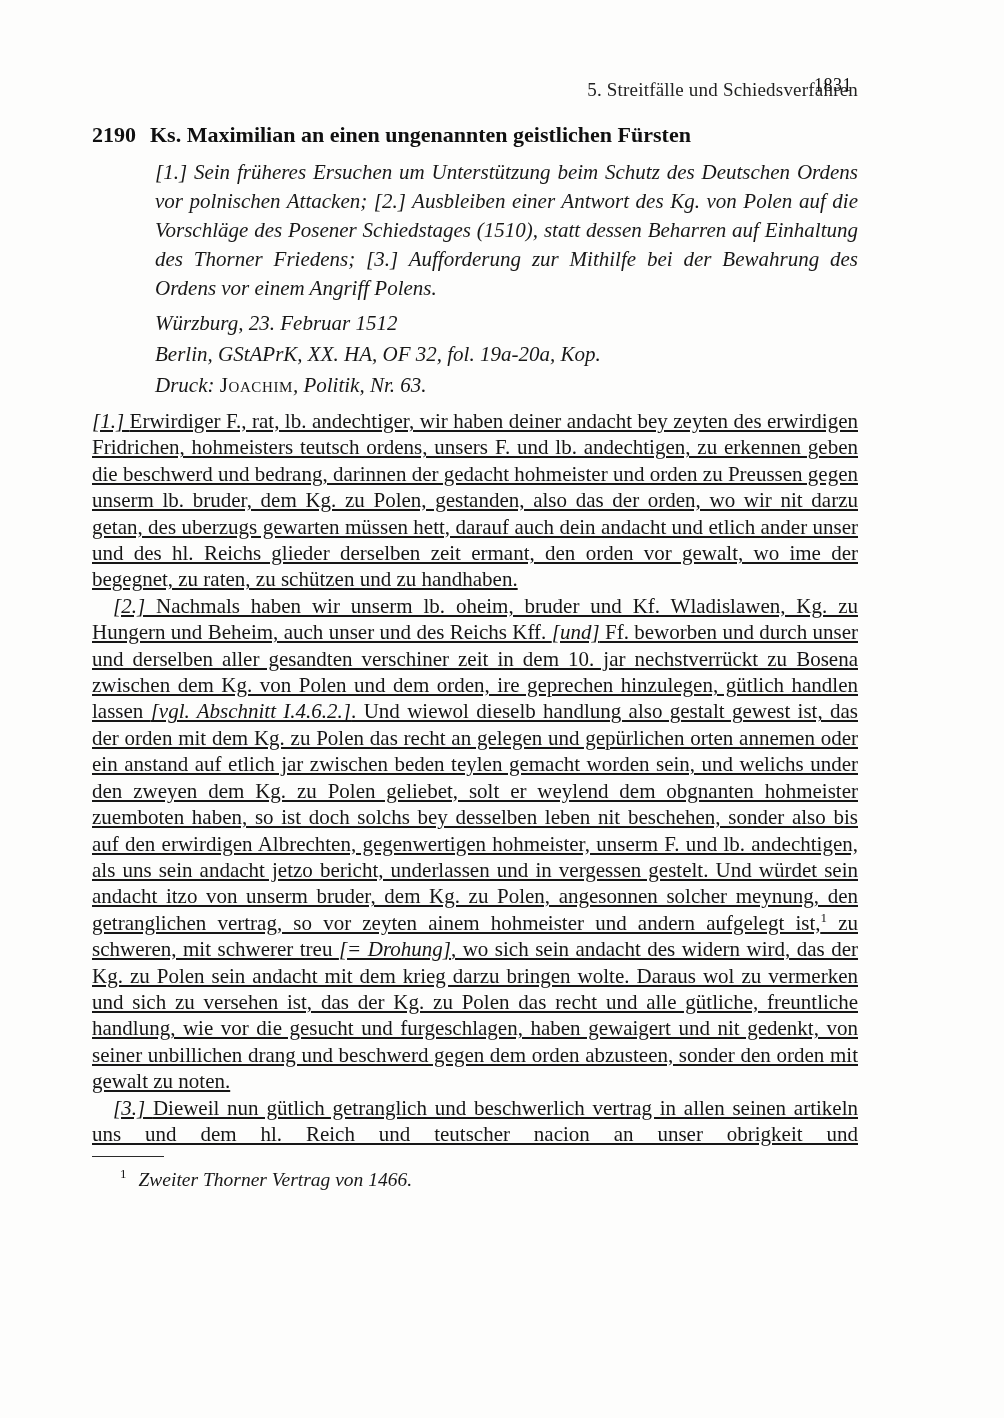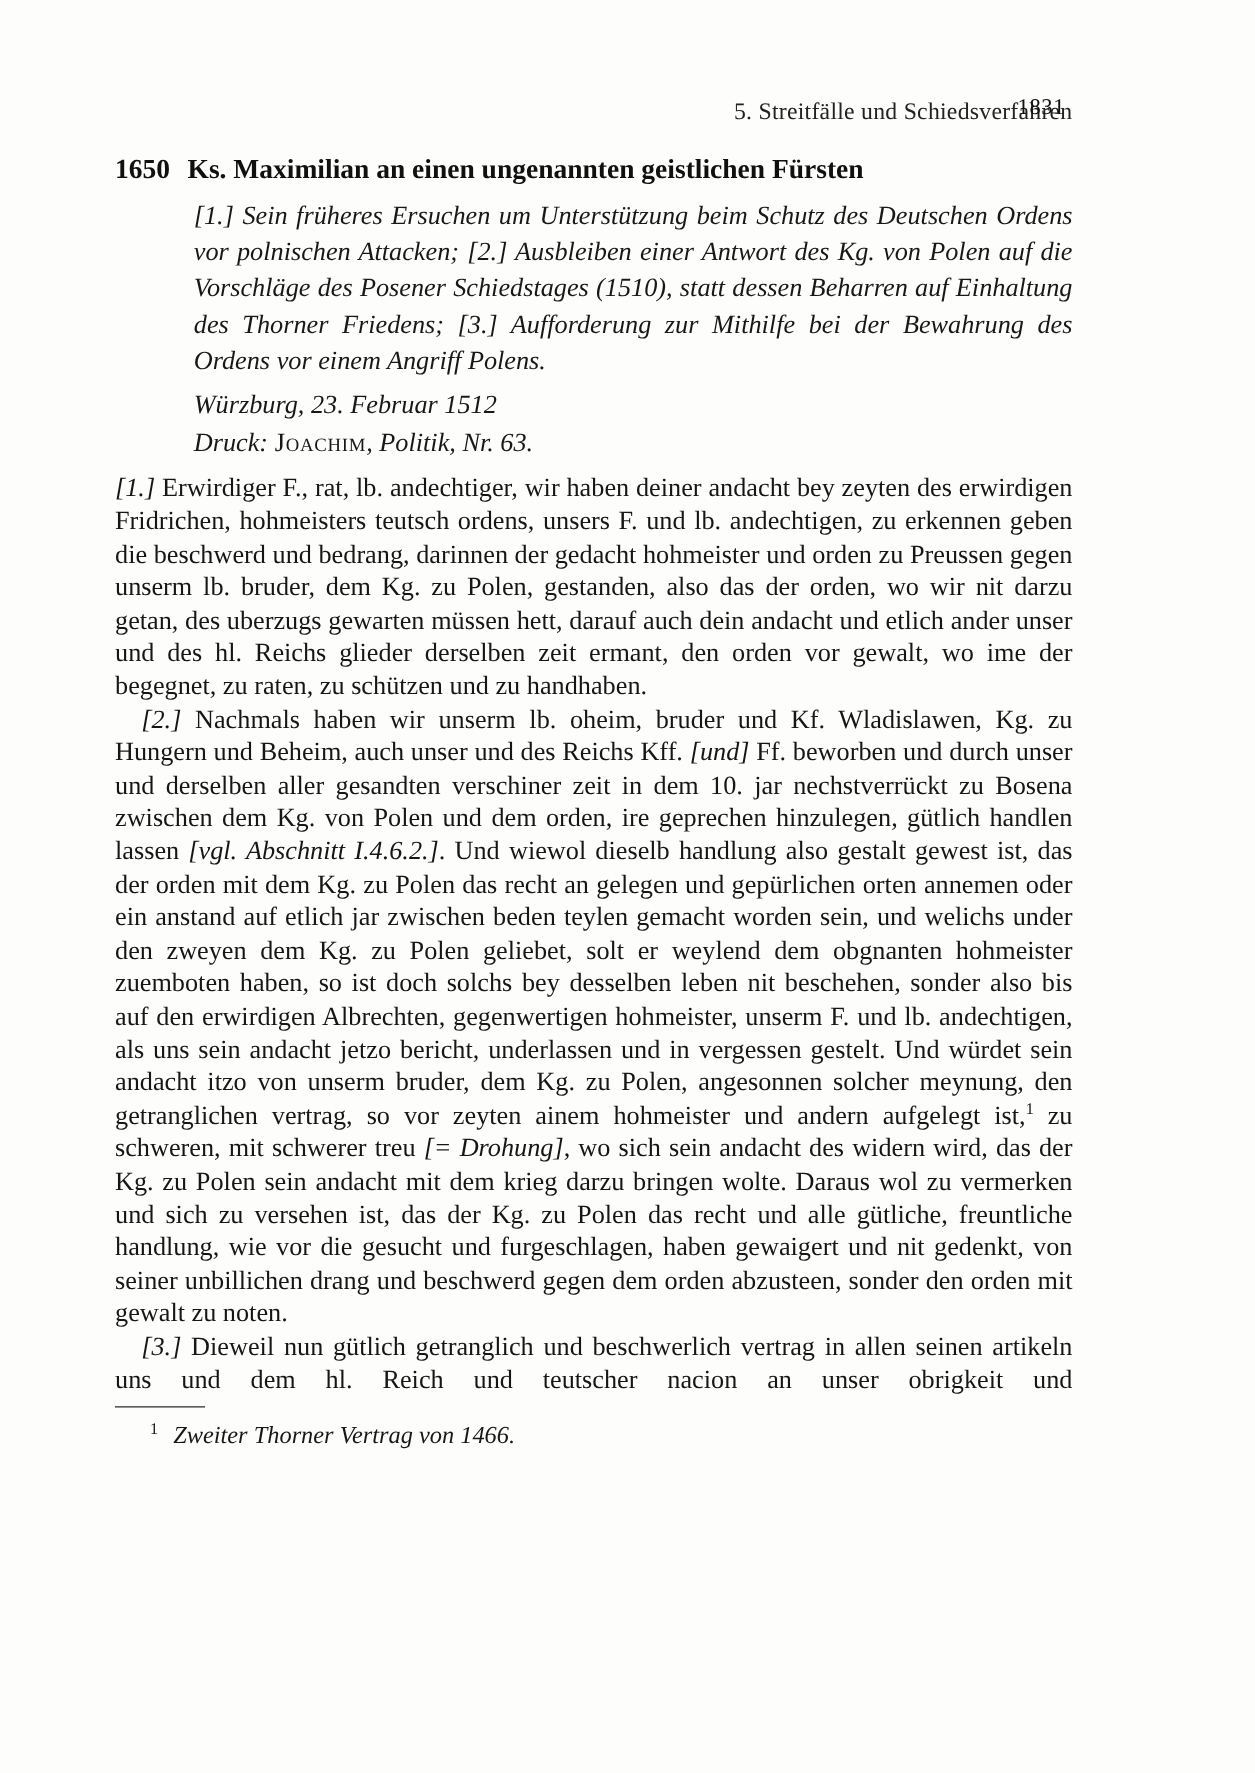--- a/index.html
+++ b/index.html
@@ -58,20 +58,21 @@
     font-variant: small-caps;
     letter-spacing: 0.6px;
     text-align: right;
   }
   .body-text {
     margin-top: 7px;
     font-size: 21px;
     line-height: 26.4px;
     text-align: justify;
     color: #161616;
+    text-decoration: underline;
   }
   .body-text p { margin: 0; }
   .body-text p.indent { text-indent: 21px; }
   .body-text p.cont { text-align-last: justify; }
   .seg-i { font-style: italic; }
   .seg-r { font-style: normal; }
   sup.seg-sup { font-size: 13px; line-height: 0; font-style: normal; }
   .footnote-sep {
     margin: 9px 0 0 0;
     width: 72px;
@@ -98,27 +99,28 @@
 
 <div class="page">
   <div class="content">
 
     <div class="running-head">
       <span>5. Streitfälle und Schiedsverfahren</span>
       <span class="page-number">1831</span>
     </div>
 
     <div class="doc-heading">
-      <span class="doc-number">1650</span><span>Ks. Maximilian an einen ungenannten geistlichen Fürsten</span>
+      <span class="doc-number">2190</span><span>Ks. Maximilian an einen ungenannten geistlichen Fürsten</span>
     </div>
 
     <div class="summary">[1.] Sein früheres Ersuchen um Unterstützung beim Schutz des Deutschen Ordens vor polnischen Attacken; [2.] Ausbleiben einer Antwort des Kg. von Polen auf die Vorschläge des Posener Schiedstages (1510), statt dessen Beharren auf Einhaltung des Thorner Friedens; [3.] Aufforderung zur Mithilfe bei der Bewahrung des Ordens vor einem Angriff Polens.</div>
 
     <div class="meta">
       <div class="meta-line">Würzburg, 23. Februar 1512</div>
+      <div class="meta-line">Berlin, GStAPrK, XX. HA, OF 32, fol. 19a-20a, Kop.</div>
       <div class="meta-line">
         <span>Druck:</span>
         <span class="print-author">Joachim</span><span>, Politik, Nr. 63.</span>
       </div>
     </div>
 
     <div class="body-text">
       <p><span class="seg-i">[1.] </span><span class="seg-r">Erwirdiger F., rat, lb. andechtiger, wir haben deiner andacht bey zeyten des erwirdigen Fridrichen, hohmeisters teutsch ordens, unsers F. und lb. andechtigen, zu erkennen geben die beschwerd und bedrang, darinnen der gedacht hohmeister und orden zu Preussen gegen unserm lb. bruder, dem Kg. zu Polen, gestanden, also das der orden, wo wir nit darzu getan, des uberzugs gewarten müssen hett, darauf auch dein andacht und etlich ander unser und des hl. Reichs glieder derselben zeit ermant, den orden vor gewalt, wo ime der begegnet, zu raten, zu schützen und zu handhaben.</span></p>
       <p class="indent"><span class="seg-i">[2.] </span><span class="seg-r">Nachmals haben wir unserm lb. oheim, bruder und Kf. Wladislawen, Kg. zu Hungern und Beheim, auch unser und des Reichs Kff. </span><span class="seg-i">[und]</span><span class="seg-r"> Ff. beworben und durch unser und derselben aller gesandten verschiner zeit in dem 10. jar nechstverrückt zu Bosena zwischen dem Kg. von Polen und dem orden, ire geprechen hinzulegen, gütlich handlen lassen </span><span class="seg-i">[vgl. Abschnitt I.4.6.2.]</span><span class="seg-r">. Und wiewol dieselb handlung also gestalt gewest ist, das der orden mit dem Kg. zu Polen das recht an gelegen und gepürlichen orten annemen oder ein anstand auf etlich jar zwischen beden teylen gemacht worden sein, und welichs under den zweyen dem Kg. zu Polen geliebet, solt er weylend dem obgnanten hohmeister zuemboten haben, so ist doch solchs bey desselben leben nit beschehen, sonder also bis auf den erwirdigen Albrechten, gegenwertigen hohmeister, unserm F. und lb. andechtigen, als uns sein andacht jetzo bericht, underlassen und in vergessen gestelt. Und würdet sein andacht itzo von unserm bruder, dem Kg. zu Polen, angesonnen solcher meynung, den getranglichen vertrag, so vor zeyten ainem hohmeister und andern aufgelegt ist,</span><sup class="seg-sup">1</sup><span class="seg-r"> zu schweren, mit schwerer treu </span><span class="seg-i">[= Drohung]</span><span class="seg-r">, wo sich sein andacht des widern wird, das der Kg. zu Polen sein andacht mit dem krieg darzu bringen wolte. Daraus wol zu vermerken und sich zu versehen ist, das der Kg. zu Polen das recht und alle gütliche, freuntliche handlung, wie vor die gesucht und furgeschlagen, haben gewaigert und nit gedenkt, von seiner unbillichen drang und beschwerd gegen dem orden abzusteen, sonder den orden mit gewalt zu noten.</span></p>
       <p class="indent cont"><span class="seg-i">[3.] </span><span class="seg-r">Dieweil nun gütlich getranglich und beschwerlich vertrag in allen seinen artikeln uns und dem hl. Reich und teutscher nacion an unser obrigkeit und</span></p>

